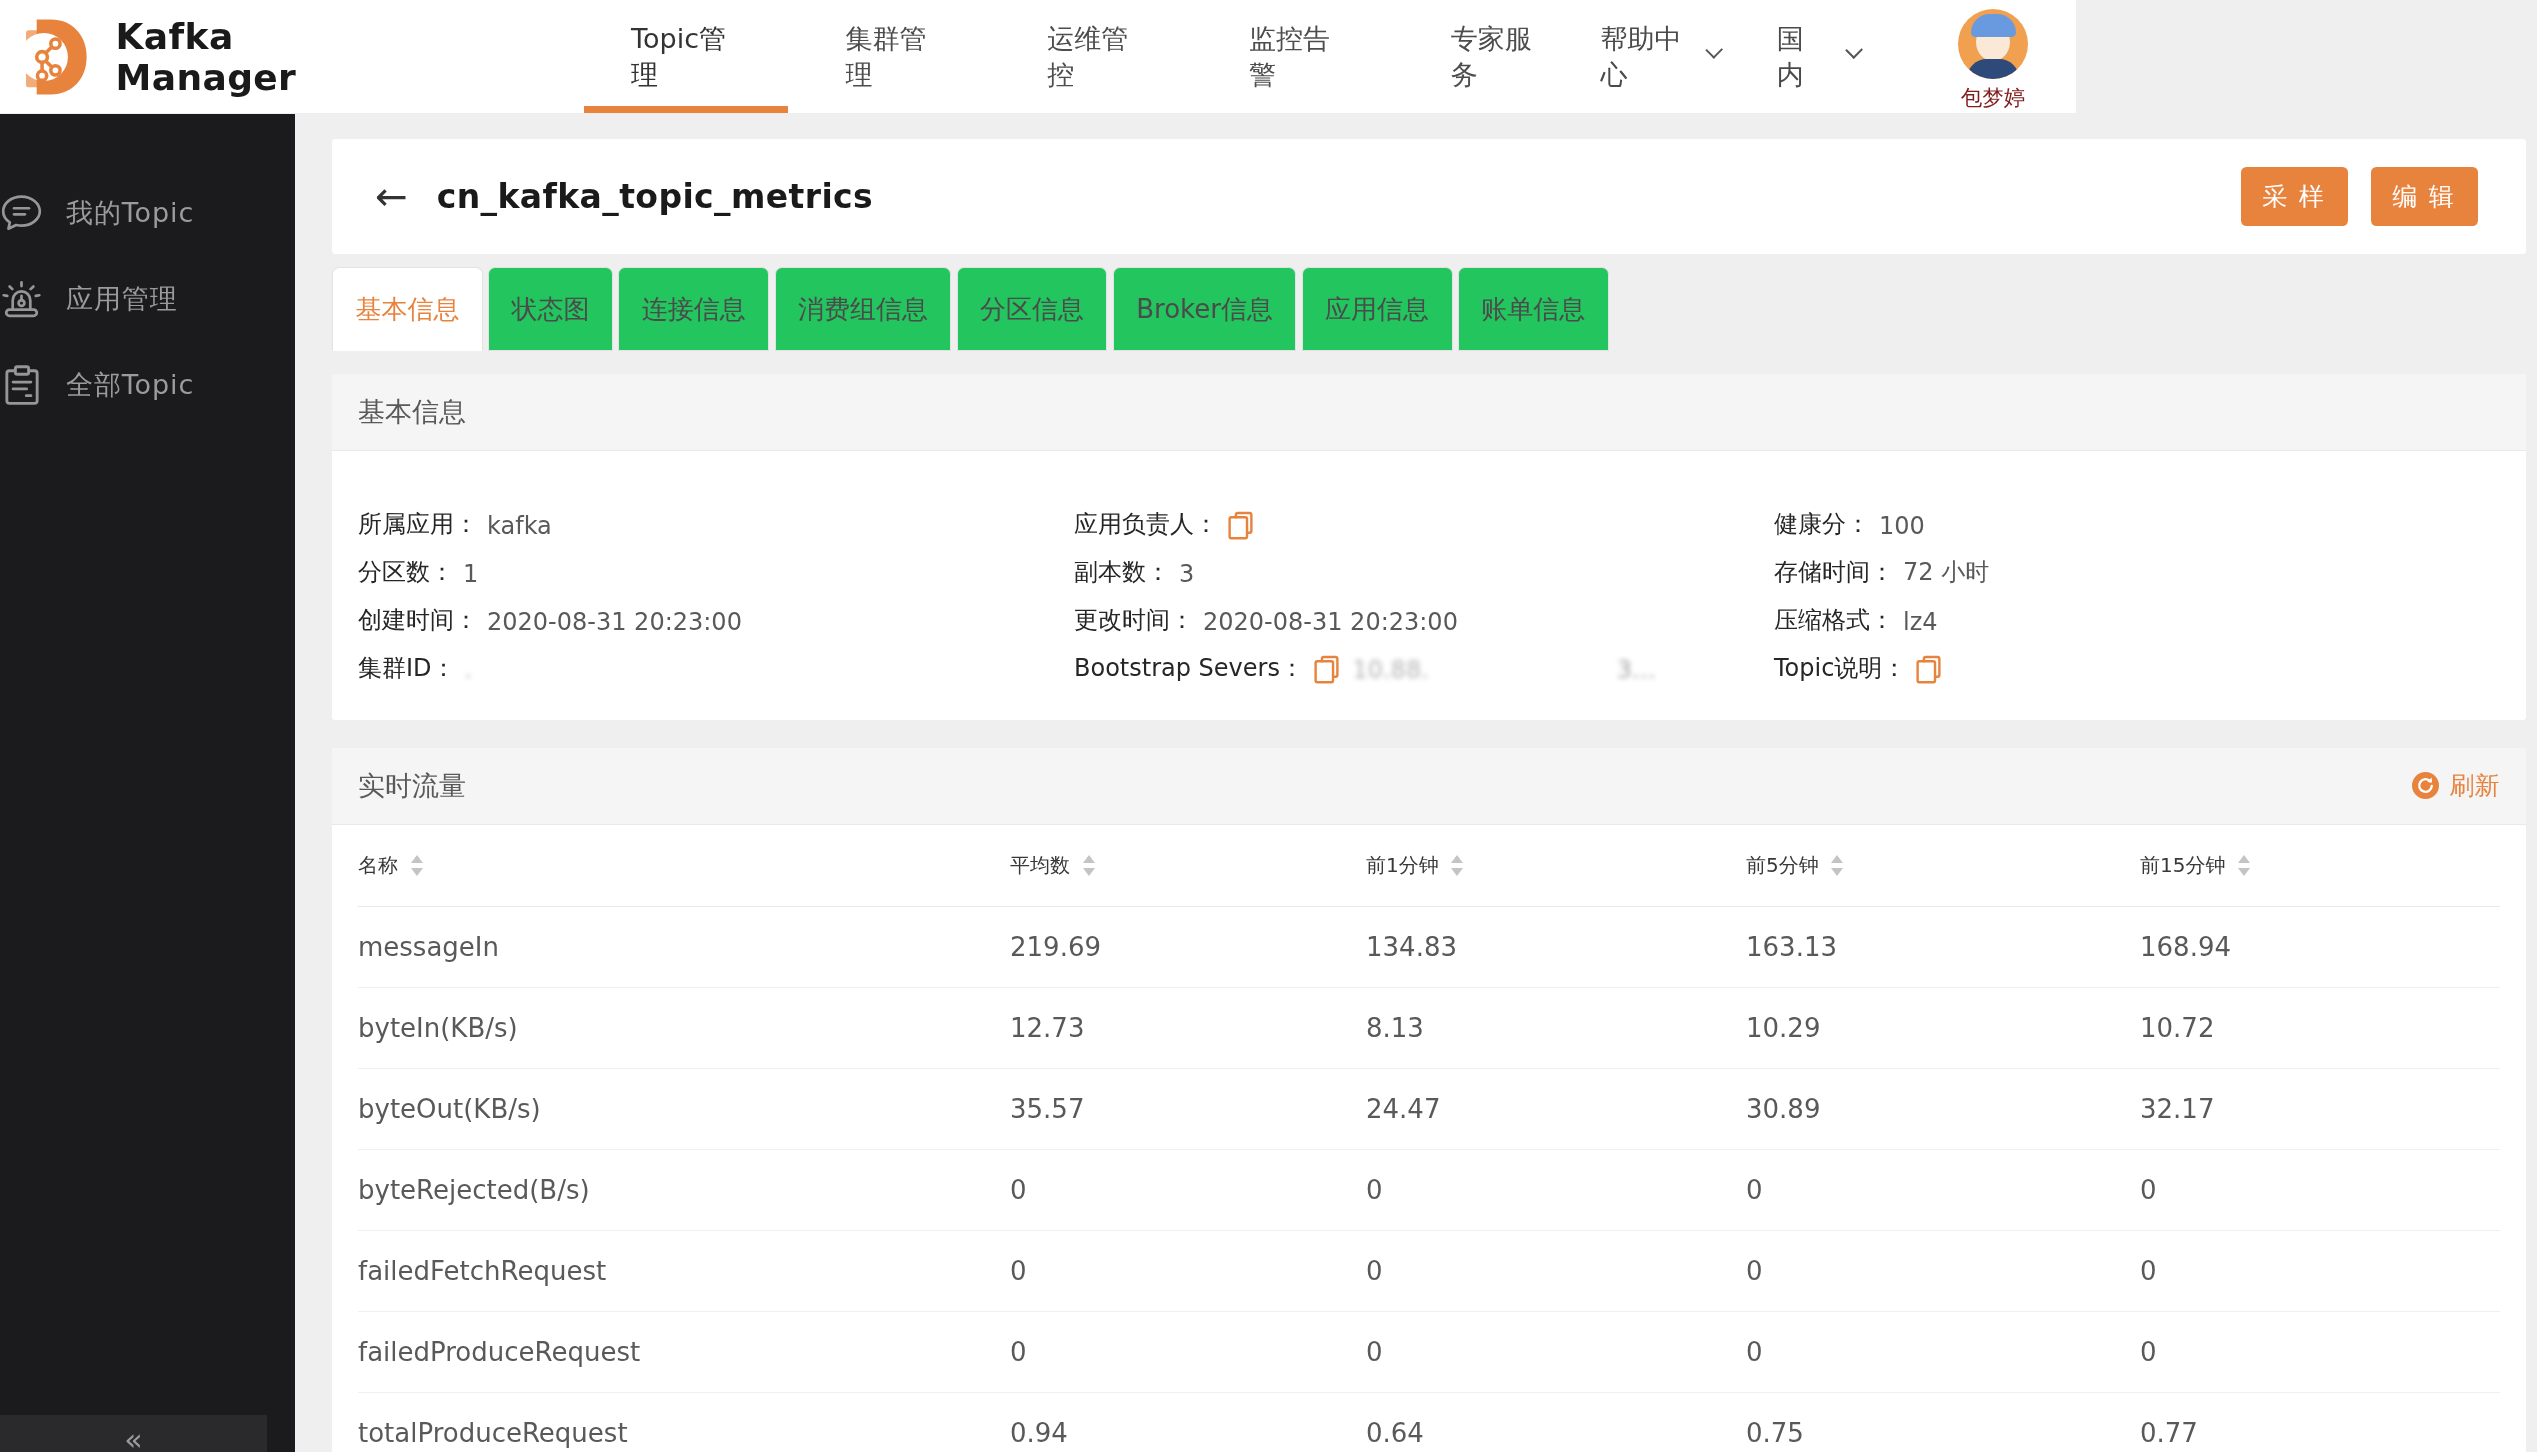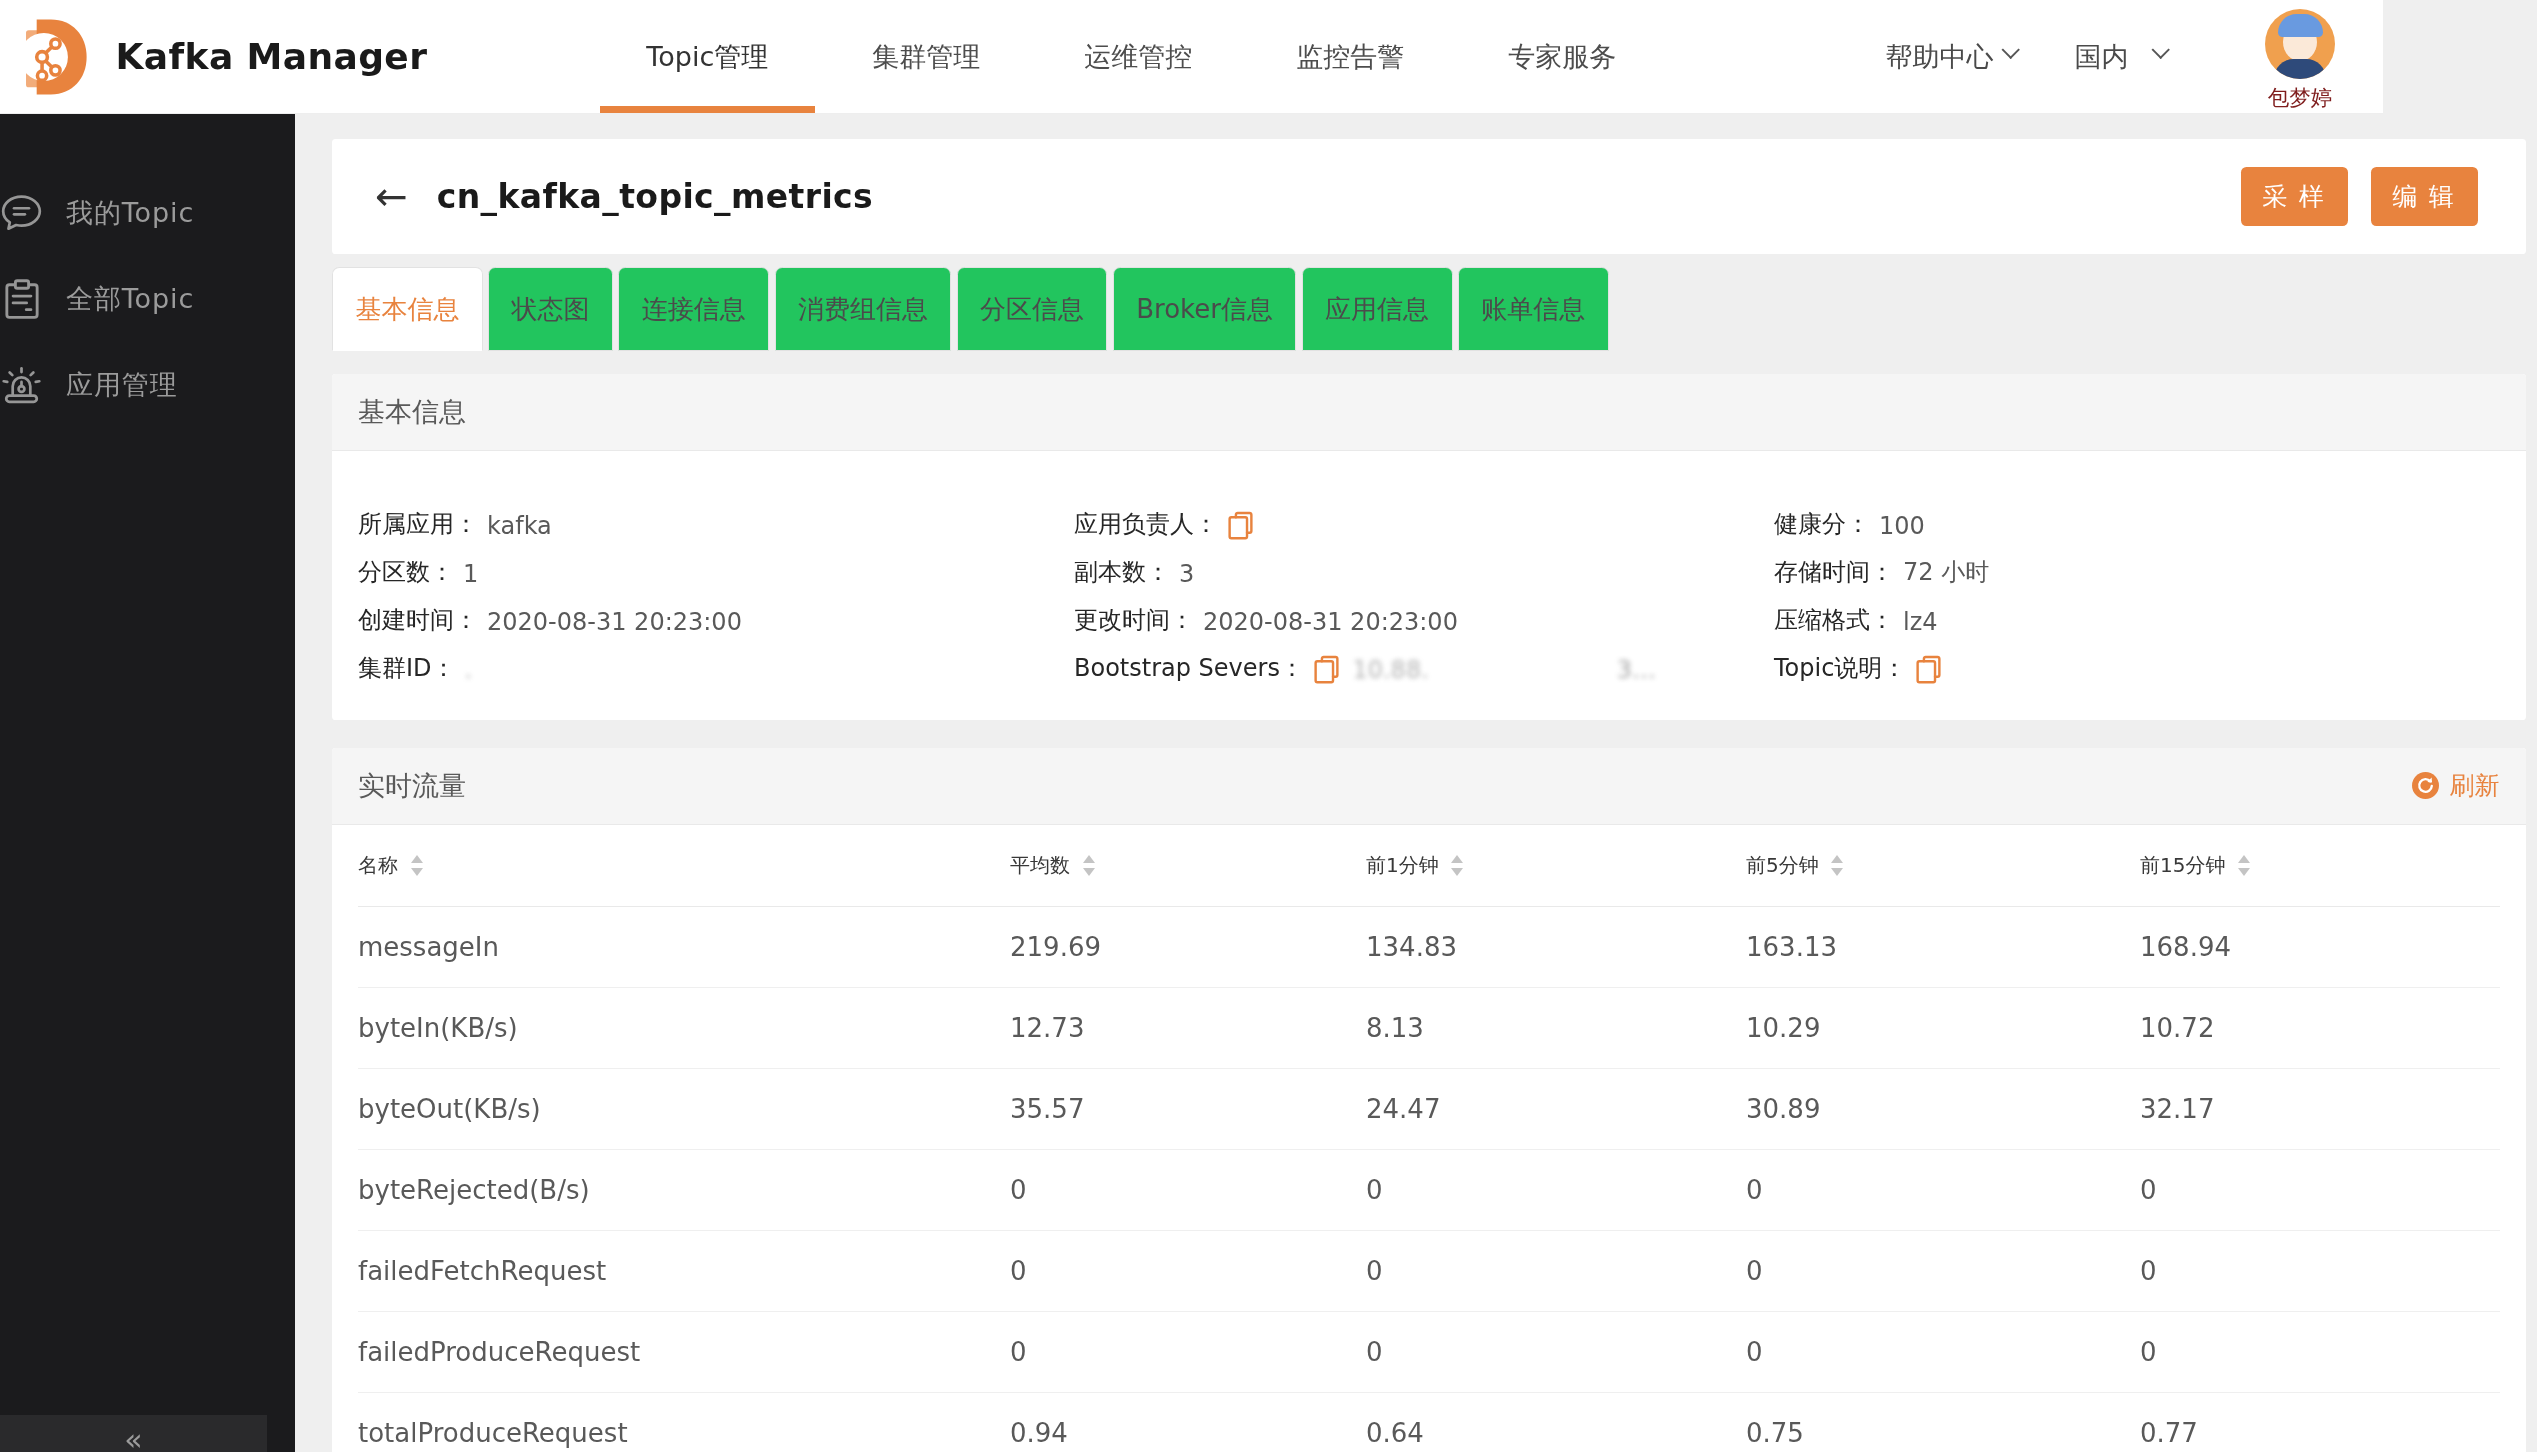--- a/index.html
+++ b/index.html
@@ -1,21 +1,21 @@
 <!DOCTYPE html>
 <html style="--accent: #E8833E; --sidebar-bg: #1B1B1D; --sidebar-collapse-bg: #2A2A2C; --page-bg: #EFEFEF; --card-header-bg: #F5F5F5;font-size:14.3px"><head>
 <meta charset="utf-8">
 <style>
   html,body{margin:0;padding:0;background:#efefef;}
   *{box-sizing:border-box;}
   .app{position:relative;width:2538px;height:1452px;overflow:hidden;
        font-family:"DejaVu Sans","Liberation Sans",sans-serif;color:#333;}
 
   
-  .navbar{position:absolute;left:0;top:0;width:2383px;height:114px;background:#fff;
+  .navbar{position:absolute;left:0;top:0;width:2076px;height:114px;background:#fff;
           display:flex;align-items:center;padding:0 48px 0 24px;border-bottom:0.9px solid #eee;z-index:5;}
   .logo{width:70px;height:82px;flex:0 0 auto;}
   .brand{font-size:36px;font-weight:700;color:#1a1a1a;margin-left:21.5px;letter-spacing:0.4px;}
   .nav-items{display:flex;height:100%;margin-left:167px;}
   .nav-item{position:relative;display:flex;align-items:center;height:100%;padding:0 52px;
             font-size:27px;color:#4d4d4d;cursor:pointer;}
   .nav-item.active .nav-label{color:#333;}
   .nav-item.active::after{content:"";position:absolute;left:5.4px;right:5.4px;bottom:0;height:7.2px;
             background:var(--accent);}
   .nav-right{margin-left:auto;display:flex;height:100%;}
@@ -161,47 +161,47 @@
         <line class="st" x1="7.6" y1="8.4" x2="16.4" y2="8.4"></line>
         <line class="st" x1="7.6" y1="12" x2="14" y2="12"></line>
       </svg>
     </span>
 
     <span class="side-label">我的Topic</span>
   </div>
         <div class="side-item">
 
     <span class="s-icon">
-      <svg width="36" height="41" viewBox="0 0 20 23">
-        <rect class="st" x="1.5" y="3.2" width="17" height="18.3" rx="1.5"></rect>
-        <rect x="6.3" y="1" width="7.4" height="4.2" rx="1" fill="#1B1B1D" stroke="#969696" stroke-width="1.6"></rect>
-        <line class="st" x1="5" y1="9.6" x2="15" y2="9.6"></line>
-        <line class="st" x1="5" y1="13.4" x2="12.6" y2="13.4"></line>
-        <line class="st" x1="12.4" y1="17.2" x2="15" y2="17.2"></line>
-      </svg>
-    </span>
-
-    <span class="side-label">全部Topic</span>
-  </div>
-        <div class="side-item">
-
-    <span class="s-icon">
       <svg width="41" height="39" viewBox="0 0 24 23">
         <rect class="st" x="3" y="17.5" width="18" height="3.6" rx="1.8"></rect>
         <path class="st" d="M6.8 17.5 v-5.6 a5.2 5.2 0 0 1 10.4 0 v5.6"></path>
         <circle class="st" cx="12" cy="13.6" r="1.7"></circle>
         <line class="st" x1="12" y1="11.9" x2="12" y2="9.4"></line>
         <line class="st" x1="12" y1="3.6" x2="12" y2="1.4"></line>
         <line class="st" x1="6.6" y1="5.4" x2="5" y2="3.8"></line>
         <line class="st" x1="17.4" y1="5.4" x2="19" y2="3.8"></line>
         <line class="st" x1="3.6" y1="9.4" x2="1.5" y2="9"></line>
         <line class="st" x1="20.4" y1="9.4" x2="22.5" y2="9"></line>
       </svg>
     </span>
     <span class="side-label">应用管理</span>
+  </div>
+        <div class="side-item">
+
+    <span class="s-icon">
+      <svg width="36" height="41" viewBox="0 0 20 23">
+        <rect class="st" x="1.5" y="3.2" width="17" height="18.3" rx="1.5"></rect>
+        <rect x="6.3" y="1" width="7.4" height="4.2" rx="1" fill="#1B1B1D" stroke="#969696" stroke-width="1.6"></rect>
+        <line class="st" x1="5" y1="9.6" x2="15" y2="9.6"></line>
+        <line class="st" x1="5" y1="13.4" x2="12.6" y2="13.4"></line>
+        <line class="st" x1="12.4" y1="17.2" x2="15" y2="17.2"></line>
+      </svg>
+    </span>
+
+    <span class="side-label">全部Topic</span>
   </div>
       </div>
     <div class="collapse-bar">
       <span class="collapse-glyph">«</span>
     </div>
   </aside>
 
   <main class="main">
 
     <div class="page-header">

